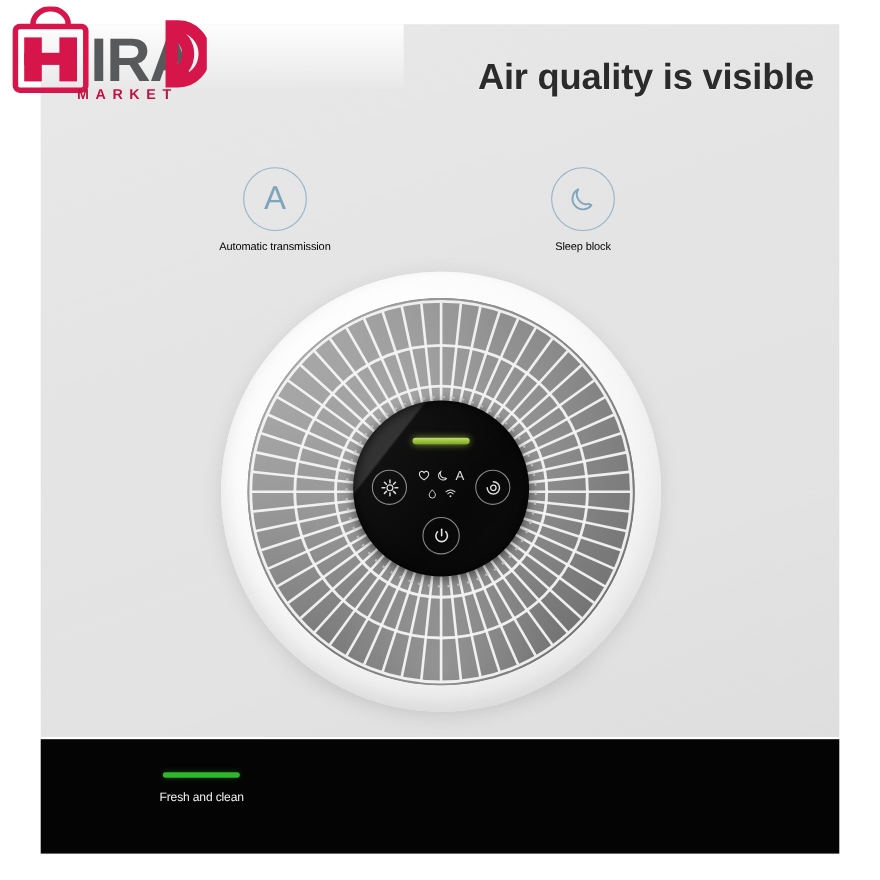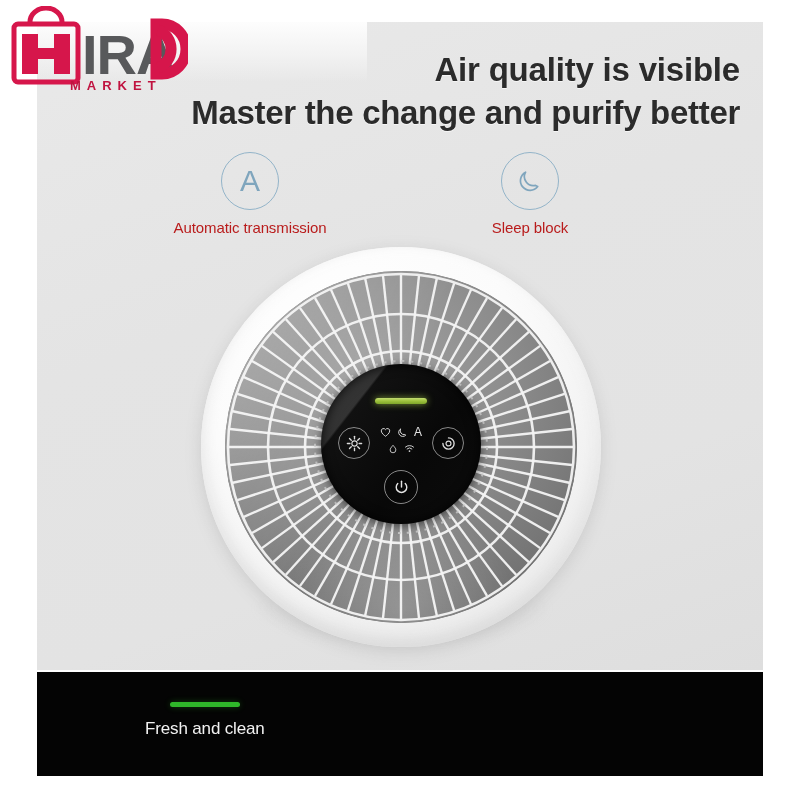--- a/index.html
+++ b/index.html
@@ -105,22 +105,22 @@
   .feature-circle svg { display: block; }
   .feature-circle .glyph-a {
     font-size: 30px;
     color: #7fa5bd;
     font-weight: 400;
     line-height: 1;
     font-family: "Liberation Sans", sans-serif;
   }
   .feature-label {
     margin-top: 9px;
-    font-size: 15px;
-    color: #b91c1c;
+    font-size: 10px;
+    color: #000000;
     white-space: nowrap;
     letter-spacing: -0.1px;
   }
 
   
   .product {
     position: absolute;
     left: 197px;
     top: 243px;
     width: 410px;
@@ -266,21 +266,21 @@
     flex-direction: column;
     align-items: center;
   }
   .legend-bar {
     width: 70px;
     height: 5px;
     border-radius: 2.5px;
   }
   .legend-label {
     margin-top: 12px;
-    font-size: 17px;
+    font-size: 11px;
     color: #f2f2f2;
     white-space: nowrap;
     letter-spacing: -0.15px;
   }
 </style>
 </head>
 <body>
 
 <div id="page">
 
@@ -302,21 +302,20 @@
       <text x="74" y="68" font-family="Liberation Sans, sans-serif" font-size="56" font-weight="700" fill="#58595b" letter-spacing="-1">IRA</text>
 
       <path d="M148 18 h6 a24 25 0 0 1 0 50 h-6 z M148 18 l0 50" fill="none" stroke="#d6164b" stroke-width="11" stroke-linejoin="miter"></path>
       <path d="M150 24 a19 20 0 0 1 0 38" fill="none" stroke="#d6164b" stroke-width="11"></path>
       <text x="62" y="84" font-family="Liberation Sans, sans-serif" font-size="13" font-weight="700" fill="#c01340" letter-spacing="6">MARKET</text>
     </svg>
   </div>
 
   <div class="headline">
     <span class="line1">Air quality is visible</span>
-    <span class="line2">Master the change and purify better</span>
   </div>
 
   <div class="features">
 
     <div class="feature">
       <div class="feature-circle">
         <span class="glyph-a">A</span>
       </div>
       <div class="feature-label">Automatic transmission</div>
     </div>

